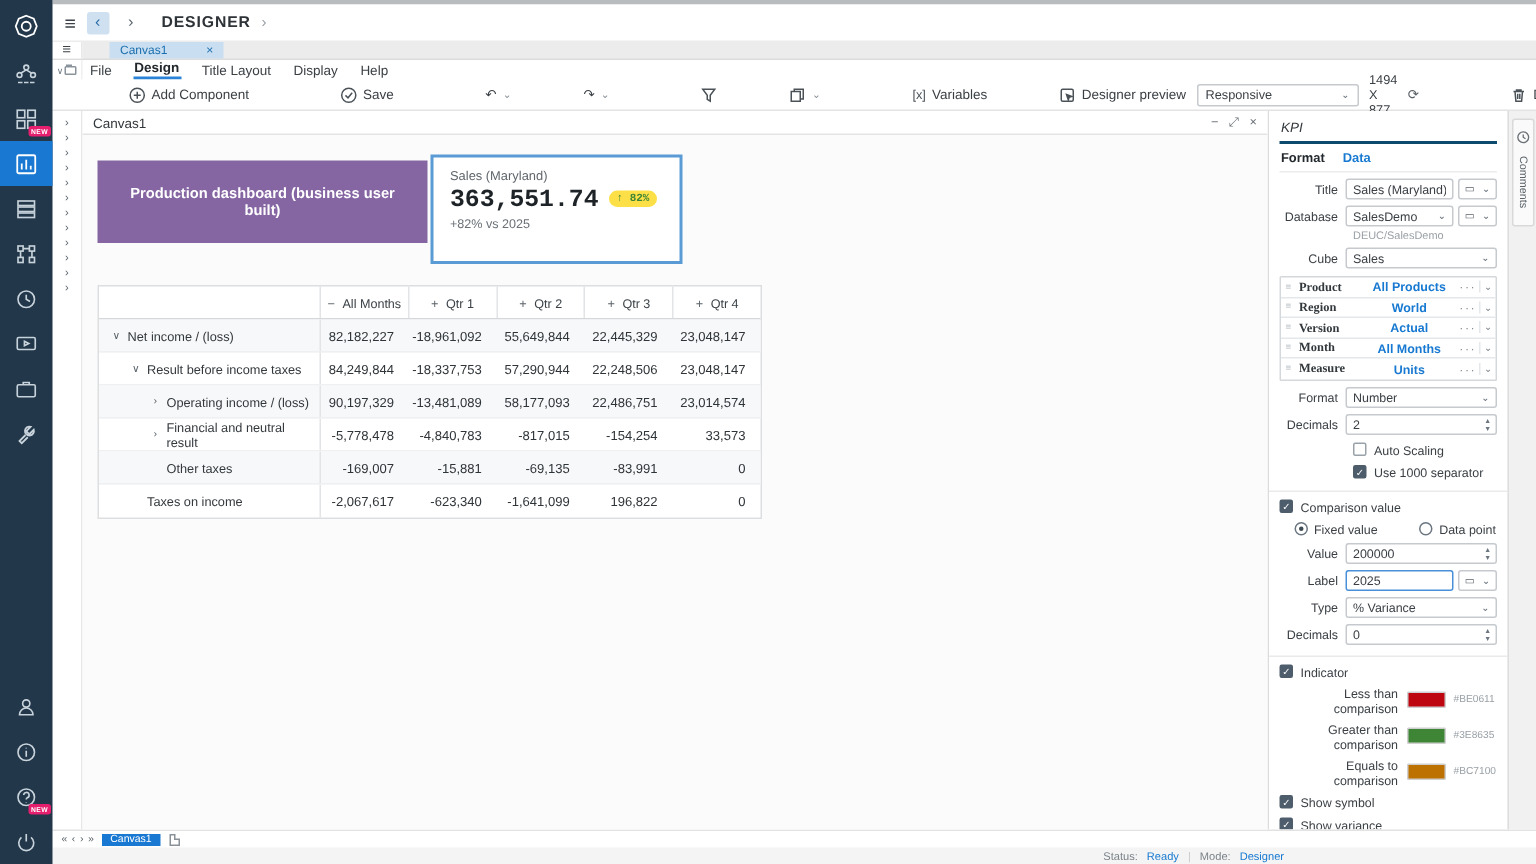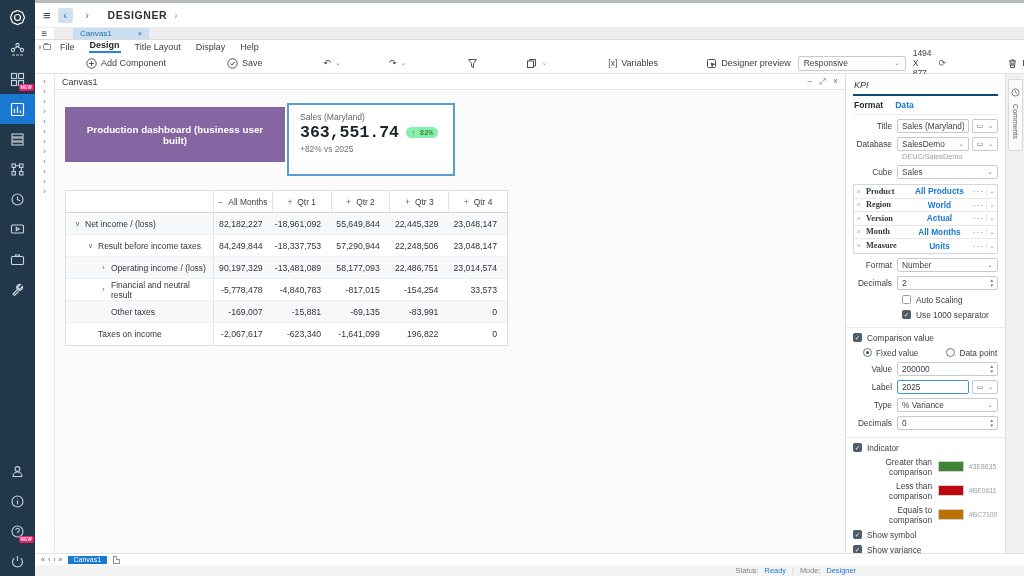--- a/index.html
+++ b/index.html
@@ -78,21 +78,21 @@
 
   .cmp-purple { position:absolute; left:10px; top:33px; width:220px; height:55px;
     background:#8566a3; color:#fff; display:flex; align-items:center; justify-content:center;
     text-align:center; font-weight:bold; font-size:9.8px; padding:0 14px; }
 
   .cmp-kpi { position:absolute; left:232px; top:29px; width:168px; height:73px; background:#fff;
     border:2px solid #5b9bd5; padding:7px 11px; }
   .kpi-title { font-size:8.6px; color:#60666c; }
   .kpi-valrow { display:flex; align-items:center; gap:7px; margin-top:1px;font-family:Liberation Mono, monospace; }
   .kpi-value { font-size:16.5px; font-weight:bold; color:#1e2327; }
-  .kpi-badge { background:#86efac; color:#3e8635; font-size:7.3px; font-weight:bold;
+  .kpi-badge { background:#fde047; color:#3e8635; font-size:7.3px; font-weight:bold;
     padding:1.5px 5px; border-radius:8px; }
   .kpi-note { font-size:8.4px; color:#6b7177; margin-top:2px; }
 
   .cmp-table { position:absolute; left:10px; top:116px; width:443px; background:#fff;
     border:1px solid #dcdee0; }
   .tbl-header { display:flex; height:22px; border-bottom:1px solid #d5d8da; }
   .th-rowlabel { width:148px; border-right:1px solid #e2e4e6; }
   .th-cell { flex:1; display:flex; align-items:center; justify-content:center; gap:5px;
     font-size:8.4px; color:#3c4247; border-right:1px solid #e2e4e6; }
   .th-cell:last-child { border-right:none; }
@@ -684,28 +684,28 @@
           </span>
         </div>
 
         <div class="panel-div"></div>
 
         <div class="cb-row">
           <span class="cb checked">✓</span>
           <span>Indicator</span>
         </div>
         <div class="color-row">
+          <span class="color-label">Less than comparison</span>
+          <span class="swatch" style="background: rgb(190, 6, 17);"></span>
+          <span class="hex">#BE0611</span>
+        </div>
+        <div class="color-row">
           <span class="color-label">Greater than comparison</span>
           <span class="swatch" style="background: rgb(62, 134, 53);"></span>
           <span class="hex">#3E8635</span>
-        </div>
-        <div class="color-row">
-          <span class="color-label">Less than comparison</span>
-          <span class="swatch" style="background: rgb(190, 6, 17);"></span>
-          <span class="hex">#BE0611</span>
         </div>
         <div class="color-row">
           <span class="color-label">Equals to comparison</span>
           <span class="swatch" style="background: rgb(188, 113, 0);"></span>
           <span class="hex">#BC7100</span>
         </div>
         <div class="cb-row">
           <span class="cb checked">✓</span>
           <span>Show symbol</span>
         </div>

